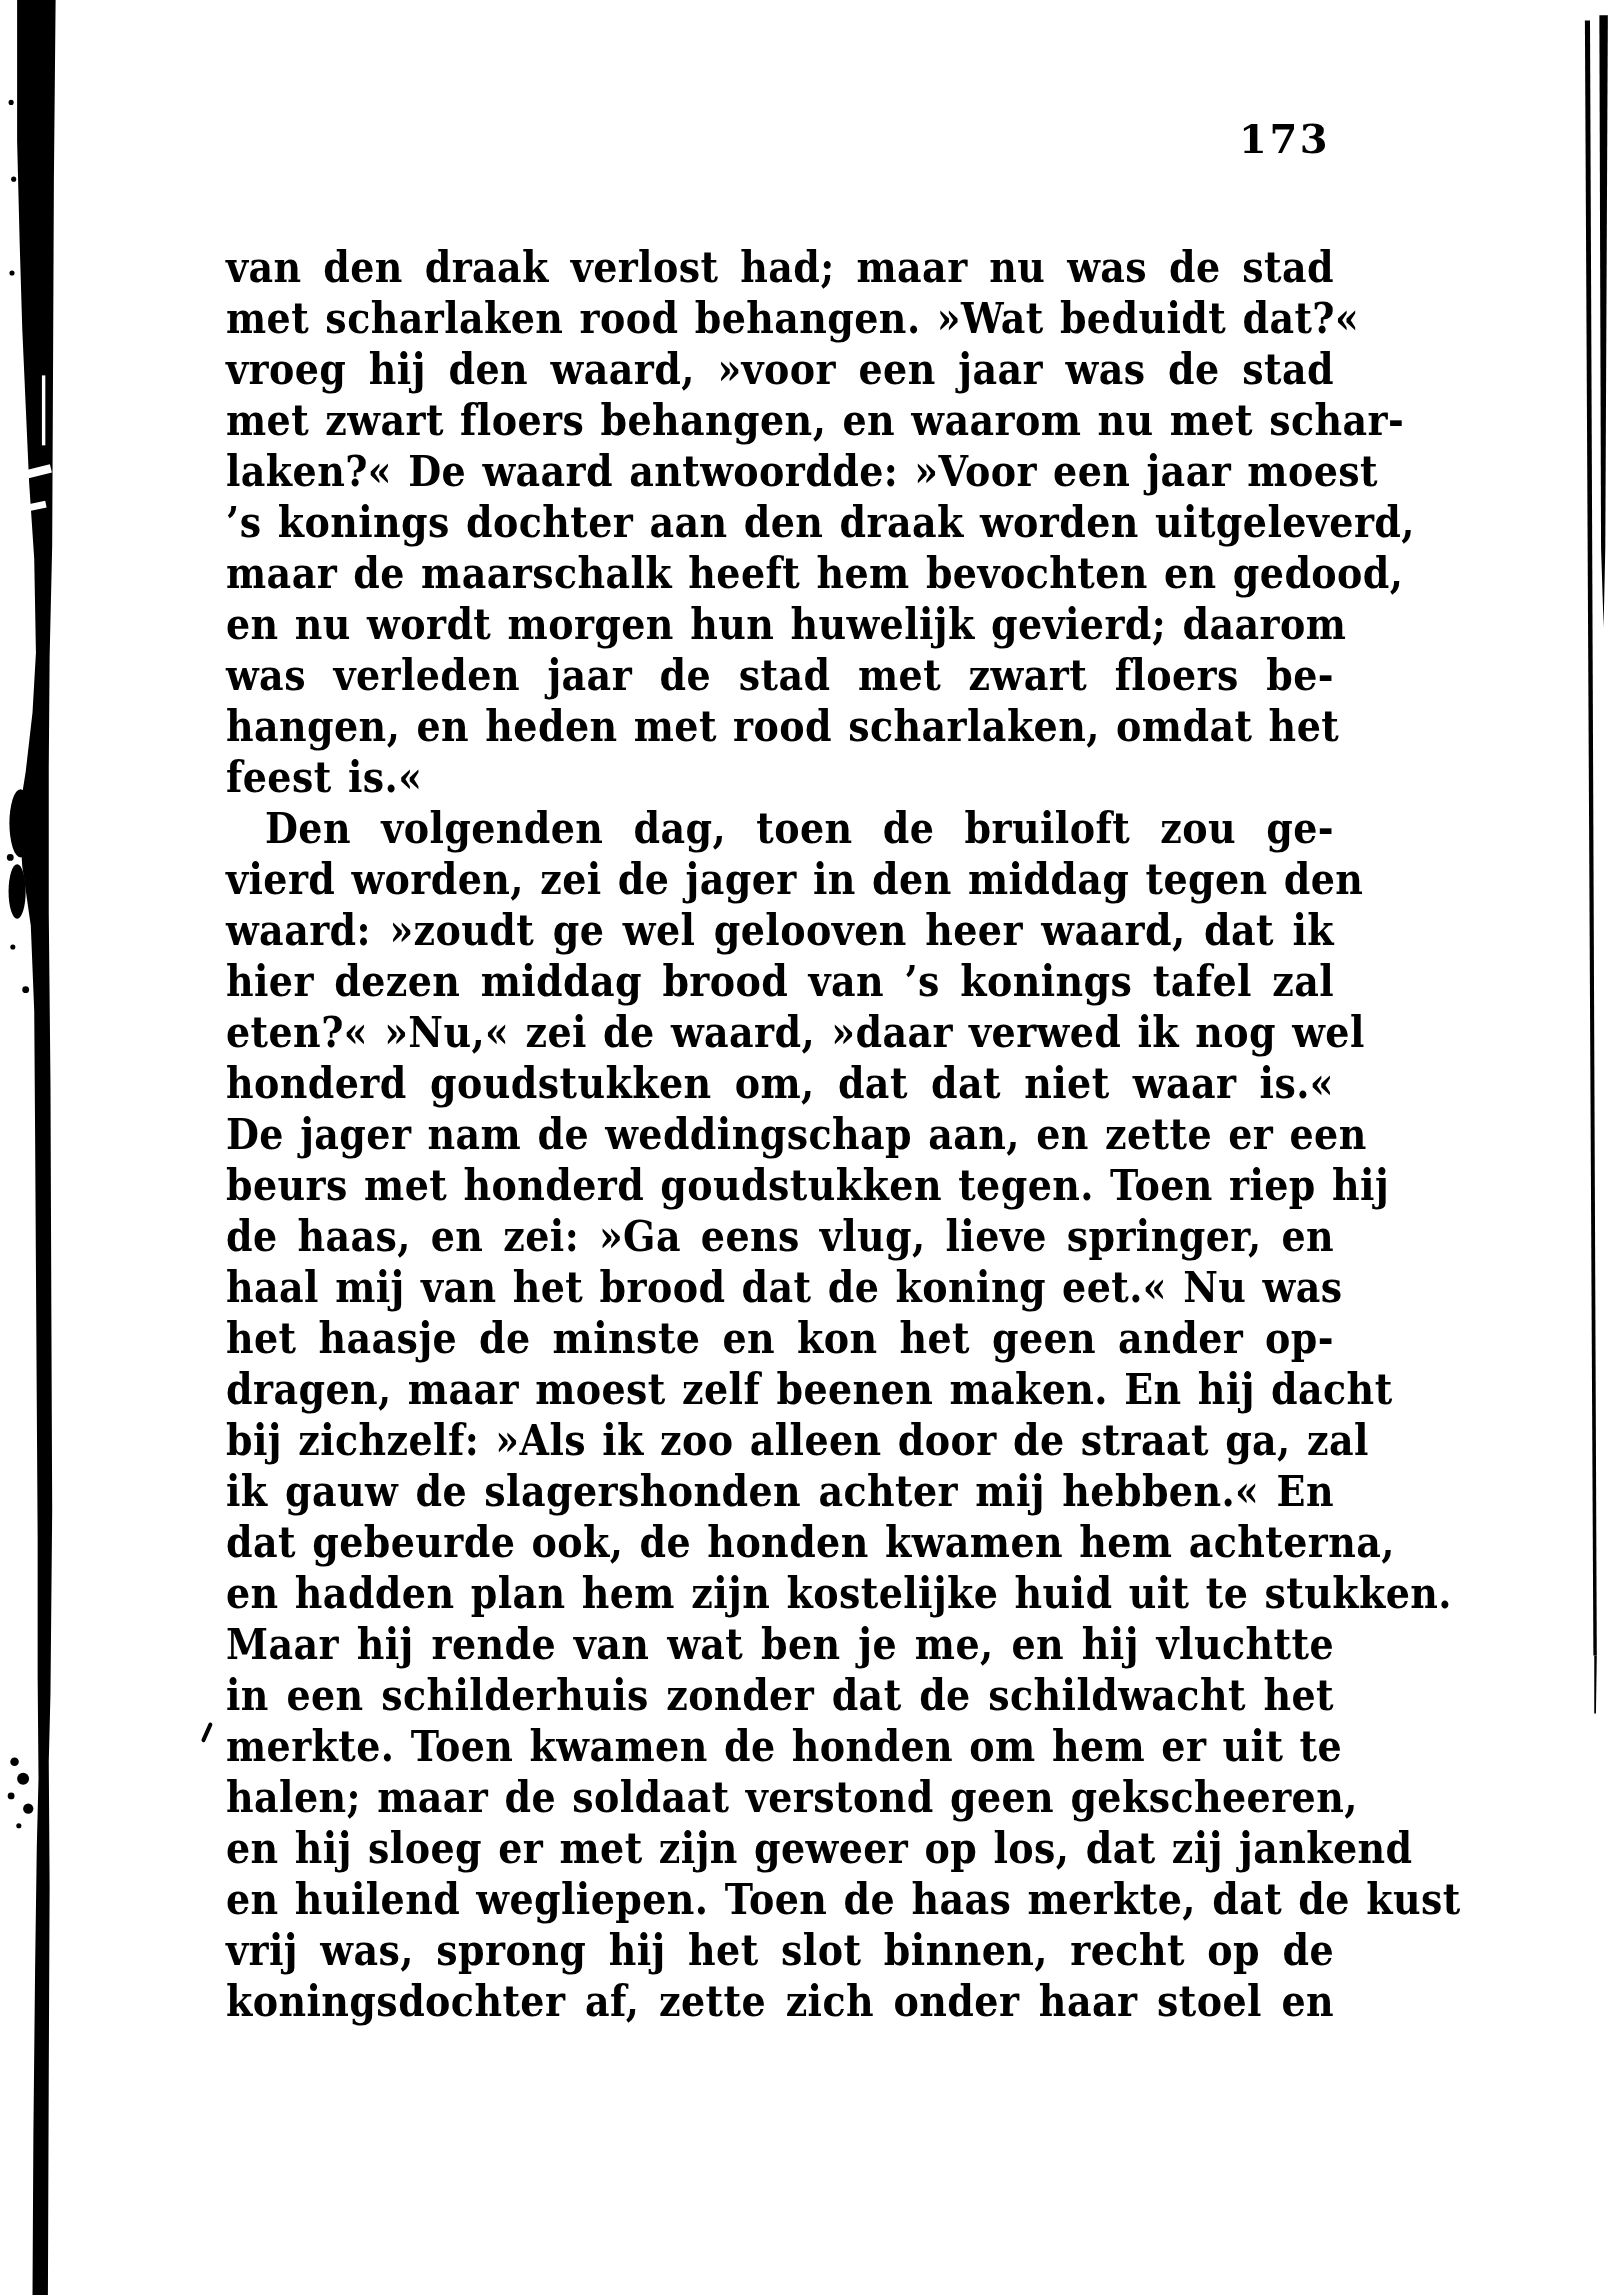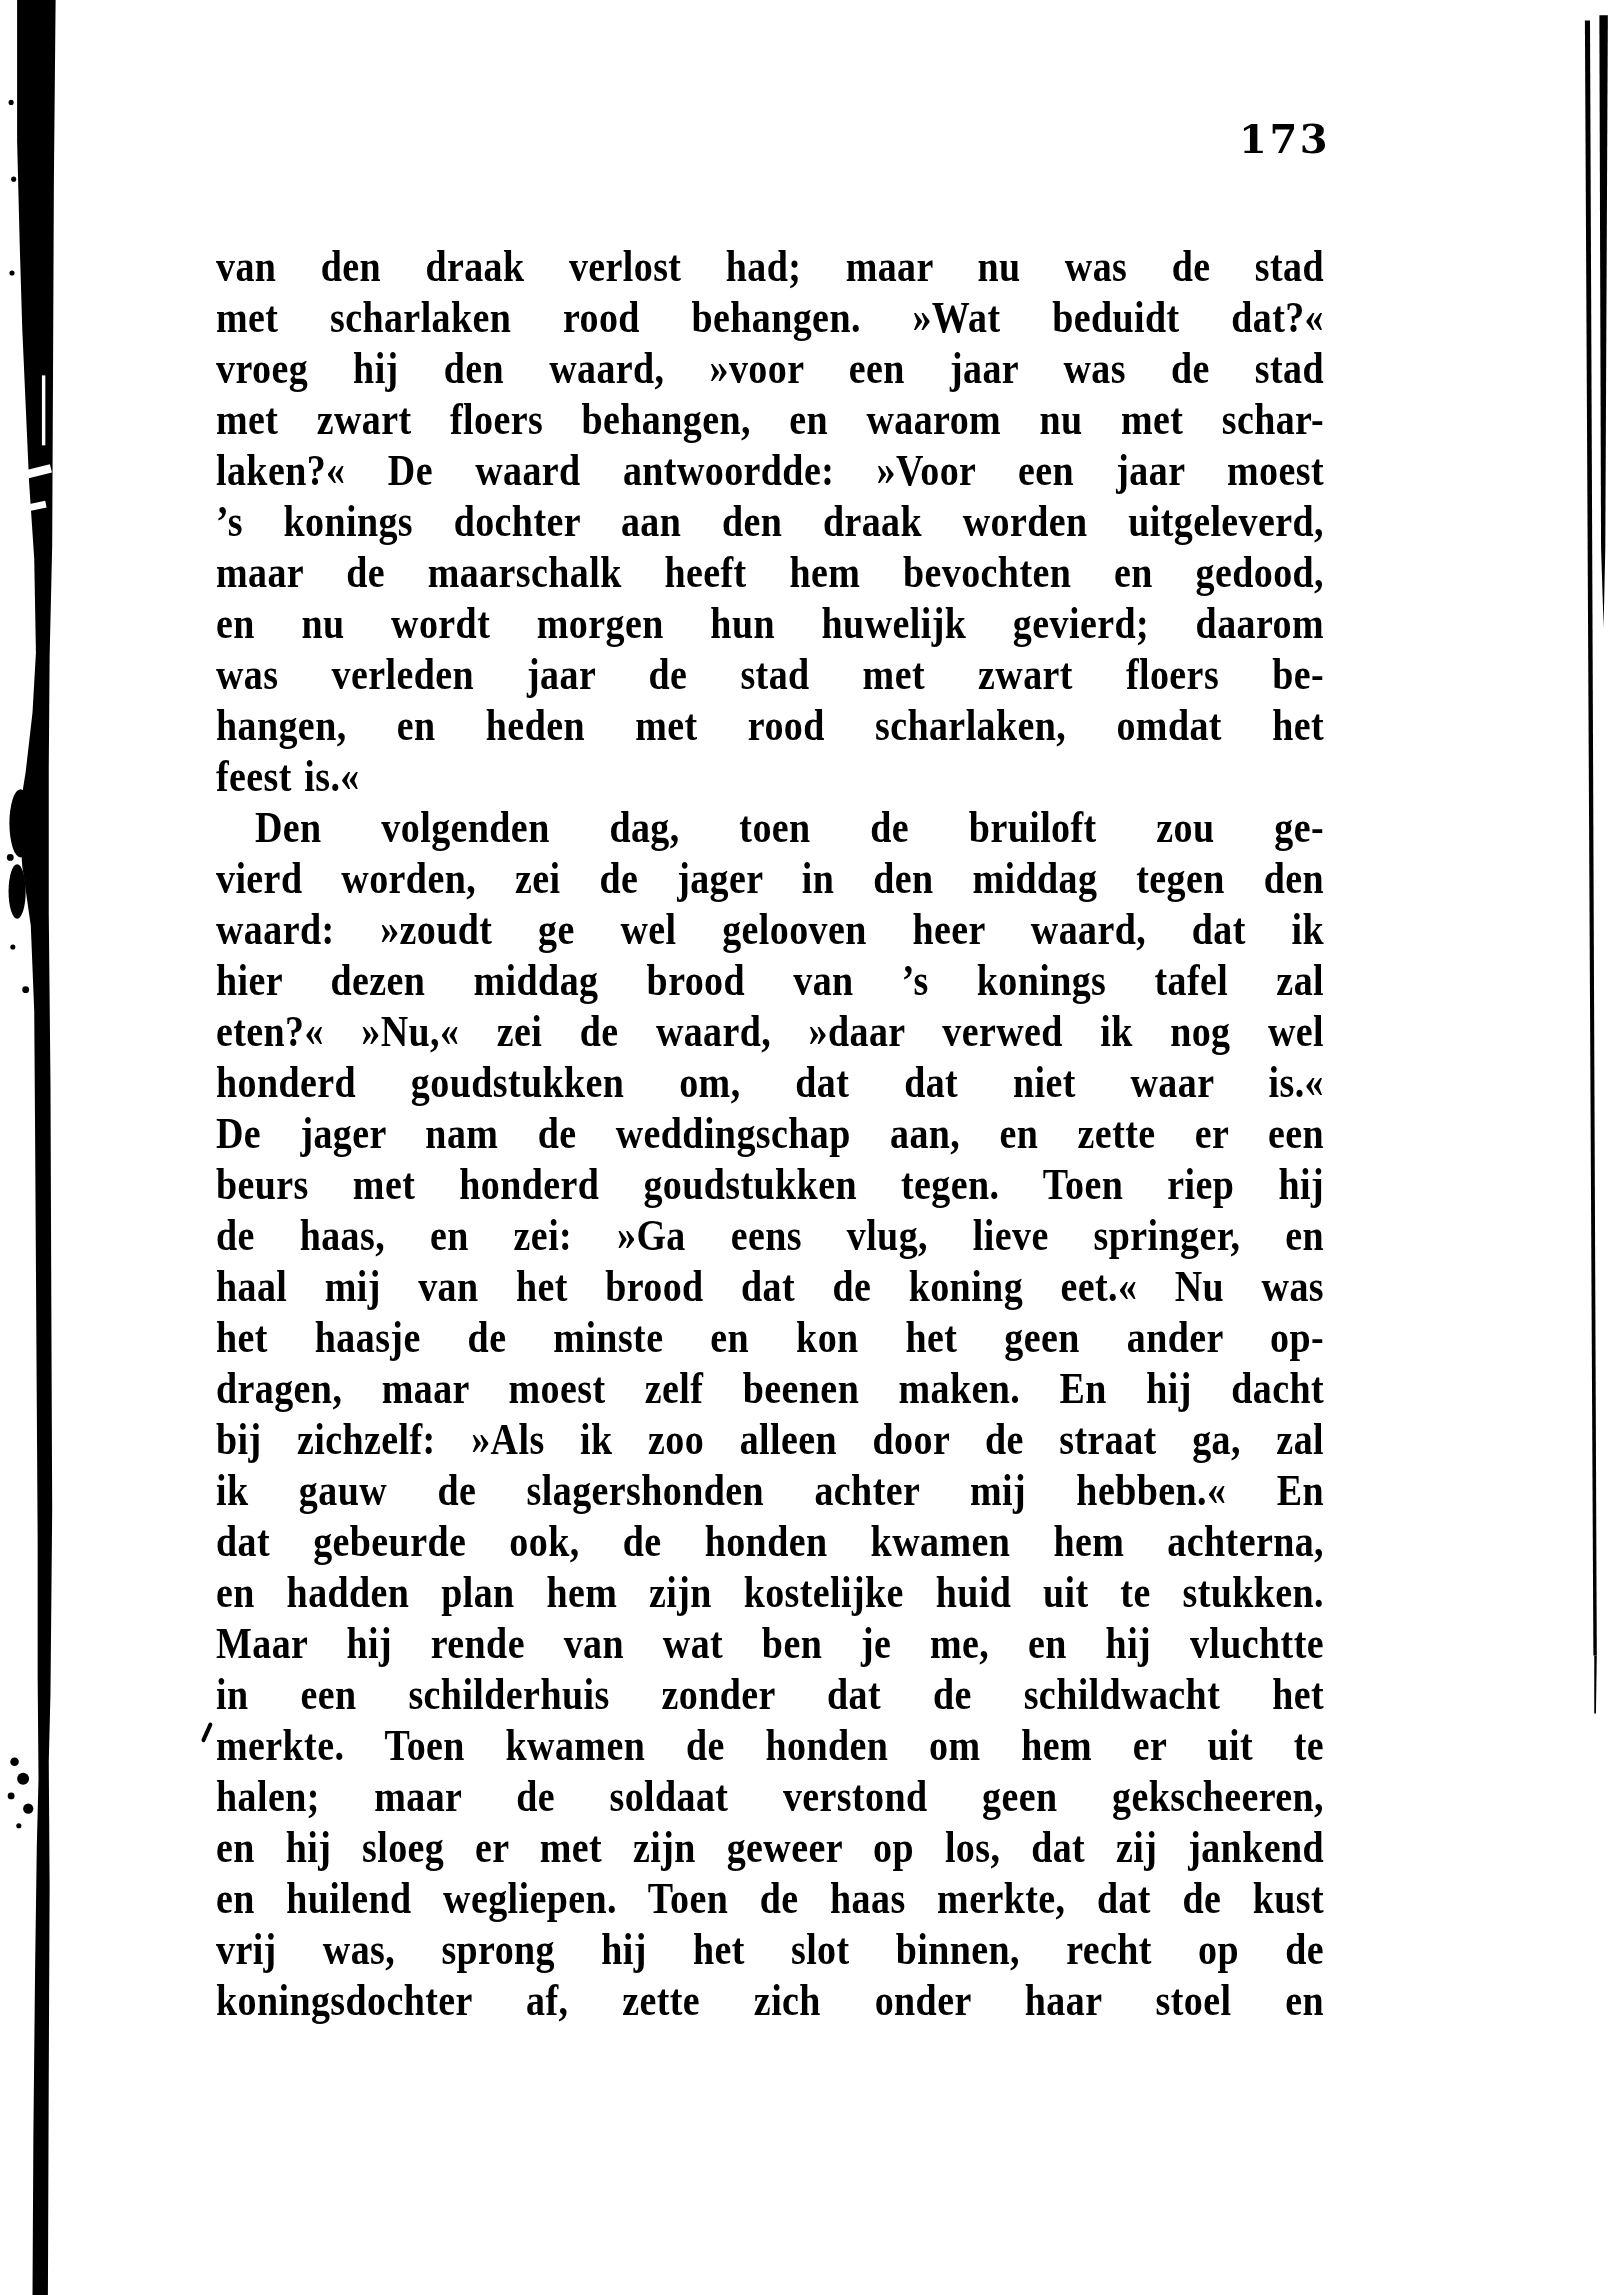--- a/index.html
+++ b/index.html
@@ -13,21 +13,21 @@
   }
   .page-number{
     position:absolute;
     left:1239px;top:117px;width:102px;
     font:bold 40px/1.1 "DejaVu Serif", serif;
     letter-spacing:2.6px;
     color:#000;
   }
   .text-block{
     position:absolute;
-    left:216px;top:241px;width:1108px;font-family:Liberation Serif, serif;
+    left:226px;top:241px;width:1108px;
   }
   .line{
     height:51px;
     line-height:51px;
     font-weight:bold;
     font-size:38px;
     letter-spacing:0.4px;
     word-spacing:2.6px;
     text-align:justify;
     text-align-last:justify;

